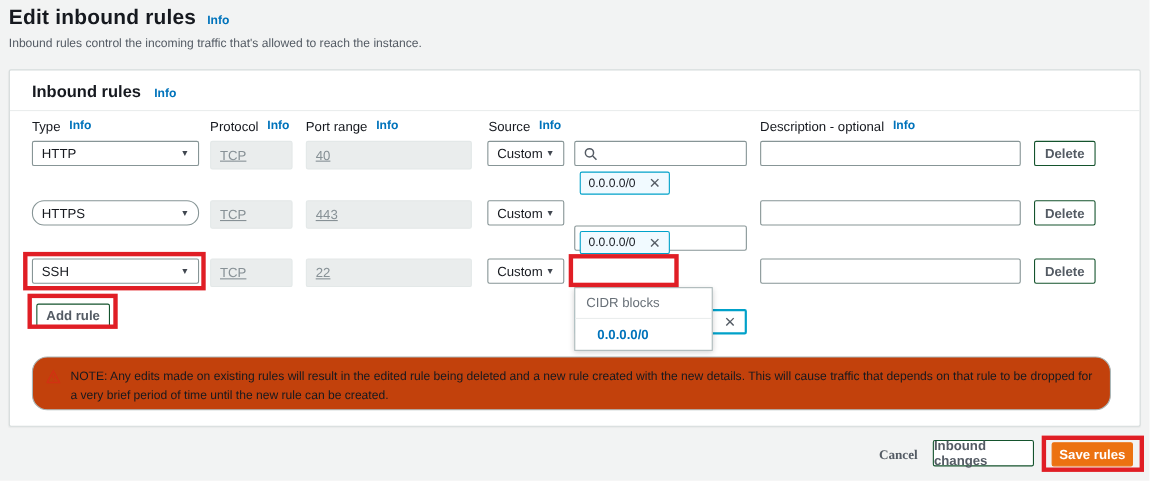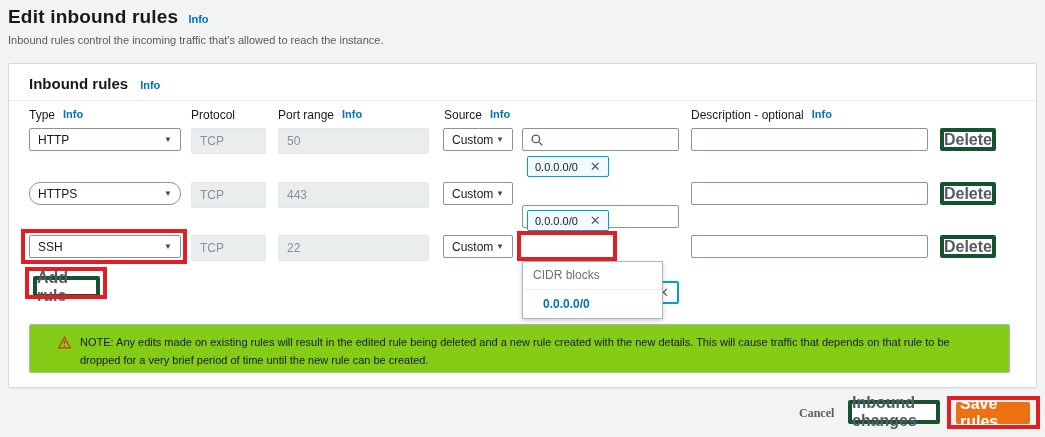--- a/index.html
+++ b/index.html
@@ -19,41 +19,41 @@
 
   .panel { background: #fff; border: 1px solid #d5dbdb; border-radius: 2px; box-shadow: 0 1px 1px rgba(0,0,0,.04); }
   .panel-header { position:absolute; left:0; top:0; width:100%; height:37px; border-bottom:1px solid #eaeded; }
   .panel-title { font-size: 15px; font-weight: bold; color: #16191f; }
   .col-label { font-size: 12px; font-weight: normal; color: #16191f; white-space: nowrap; }
 
   .sel { display:flex; align-items:center; justify-content:space-between; background:#fff; border:1px solid #879596;
          border-radius:2px; padding:0 8px; font-size:12px; color:#16191f; height:23px; cursor:pointer; }
   .caret { font-size:8px; color:#414750; line-height:1; }
   .dis { background:#eaeded; border:1px solid #e3e8e8; border-radius:2px; padding:12px 8px; font-size:12px;
-         color:#879196; height:23px; display:flex; align-items:center; }
+         color:#879196; height:23px; display:flex; align-items:center;text-decoration:underline; }
   .search { position:relative; display:flex; align-items:center; gap:6px; background:#fff; border:1px solid #879596;
             border-radius:2px; padding:0 8px; height:23px; }
   .search.active { border:2px solid #00a1c9; }
   .search input { border:none; outline:none; flex:1; font-size:12px; font-family:inherit; color:#16191f;
                   background:transparent; min-width:0; }
   .text-cursor { position:absolute; left:73px; top:4px; width:1px; height:13px; background:#16191f; }
   .x-icon { color:#545b64; font-size:13px; cursor:pointer; line-height:1; }
   .txt { background:#fff; border:1px solid #879596; border-radius:2px; height:23px; width:100%; font-size:12px;
          padding:0 8px; font-family:inherit; outline:none; }
-  .btn { display:flex; align-items:center; justify-content:flex-end; background:#fff; border:4px solid #14532d;
-         border-radius:2px; font-size:16px; font-weight:bold; color:#545b64; cursor:pointer; }
+  .btn { display:flex; align-items:center; justify-content:center; background:#fff; border:1px solid #14532d;
+         border-radius:2px; font-size:12px; font-weight:bold; color:#545b64; cursor:pointer; }
   .btn-orange { background:#ec7211; border-color:#ec7211; color:#fff; }
   .chip { display:inline-flex; align-items:center; gap:12px; background:#f1faff; border:1px solid #00a1c9;
           border-radius:2px; padding:0 7px; height:21px; font-size:11px; color:#16191f; }
   .dropdown { background:#fff; border:1px solid #aab7b8; box-shadow:0 2px 5px rgba(0,0,0,.18); z-index:40; }
   .dd-group { font-size:12px; color:#687078; padding:6px 10px 7px 10px; border-bottom:1px solid #eaeded; }
   .dd-option { font-size:12px; font-weight:bold; color:#0073bb; padding:7px 10px 7px 20px; cursor:pointer; }
   .cancel-link { font-size:12px; font-weight:bold; color:#545b64; cursor:pointer; }
-  .note { border:1px solid #aab7b8; border-radius:2px; display:flex; gap:9px; padding:9px 28px;
-          font-size:11px; color:#16191f; line-height:1.6; background:#84cc16; }
+  .note { border:1px solid #aab7b8; border-radius:14px; display:flex; gap:9px; padding:9px 12px;
+          font-size:11px; color:#16191f; line-height:1.6; background:#c2410c; }
   .hl { position:absolute; border:4px solid #e01e25; z-index:50; pointer-events:none; }
 </style>
 </head>
 <body>
 
 <div class="abs" style="left:8px; top:6px; display:flex; align-items:baseline; gap:10px;">
   <span class="page-title">Edit inbound rules</span>
   <span class="info-link">Info</span>
 </div>
 <div class="abs subtitle" style="left:8px; top:34px;">Inbound rules control the incoming traffic that's allowed to reach the instance.</div>
@@ -64,21 +64,21 @@
     <div style="position:absolute; left:20px; top:11px; display:flex; align-items:baseline; gap:12px;">
       <span class="panel-title">Inbound rules</span>
       <span class="info-link">Info</span>
     </div>
   </div>
 
   <div class="abs" style="left:20px; top:44px; display:flex; gap:8px;">
     <span class="col-label">Type</span>
     <span class="info-link">Info</span>
   </div>
-  <div class="abs" style="left:182px; top:44px; display:flex; gap:8px;flex-direction:column;">
+  <div class="abs" style="left:182px; top:44px; display:flex; gap:8px;">
     <span class="col-label">Protocol</span>
     <span class="info-link">Info</span>
   </div>
   <div class="abs" style="left:269px; top:44px; display:flex; gap:8px;">
     <span class="col-label">Port range</span>
     <span class="info-link">Info</span>
   </div>
   <div class="abs" style="left:435px; top:44px; display:flex; gap:8px;">
     <span class="col-label">Source</span>
     <span class="info-link">Info</span>
@@ -89,21 +89,21 @@
   </div>
 
   <div class="abs sel" style="left:20px; top:64px; width:152px;">
     <span>HTTP</span>
     <span class="caret">▼</span>
   </div>
   <div class="abs dis" style="left:182px; top:64px; width:75px;">
     <span>TCP</span>
   </div>
   <div class="abs dis" style="left:269px; top:64px; width:151px;">
-    <span>50</span>
+    <span>40</span>
   </div>
   <div class="abs sel" style="left:434px; top:64px; width:70px;">
     <span>Custom</span>
     <span class="caret">▼</span>
   </div>
   <div class="abs search" style="left:513px; top:64px; width:157px;">
     <svg width="12" height="12" viewBox="0 0 16 16">
         <circle cx="6.5" cy="6.5" r="5" fill="none" stroke="#545b64" stroke-width="1.8"></circle>
         <line x1="10.5" y1="10.5" x2="15" y2="15" stroke="#545b64" stroke-width="1.8"></line>
       </svg>
@@ -169,21 +169,21 @@
       </svg>
     <input value="0.0.0.0/0" style="">
     <span class="text-cursor"></span>
     <span class="x-icon">✕</span>
   </div>
   <input class="abs txt" style="left: 682px; top: 171px; width: 237px;" value="">
   <div class="abs btn" style="left:931px; top:171px; width:56px; height:23px;">
     <span>Delete</span>
   </div>
 
-  <div class="abs dropdown" style="left:513px; top:197px; width:141px;">
+  <div class="abs dropdown" style="left:513px; top:197px; width:126px;">
     <div class="dd-group">CIDR blocks</div>
     <div class="dd-option">0.0.0.0/0</div>
   </div>
 
   <div class="abs btn" style="left:24px; top:212px; width:67px; height:22px;">
     <span>Add rule</span>
   </div>
 
   <div class="abs note" style="left:20px; top:260px; width:981px; height:49px;">
     <svg width="13" height="13" viewBox="0 0 16 16" style="flex:none; margin-top:2px;">

